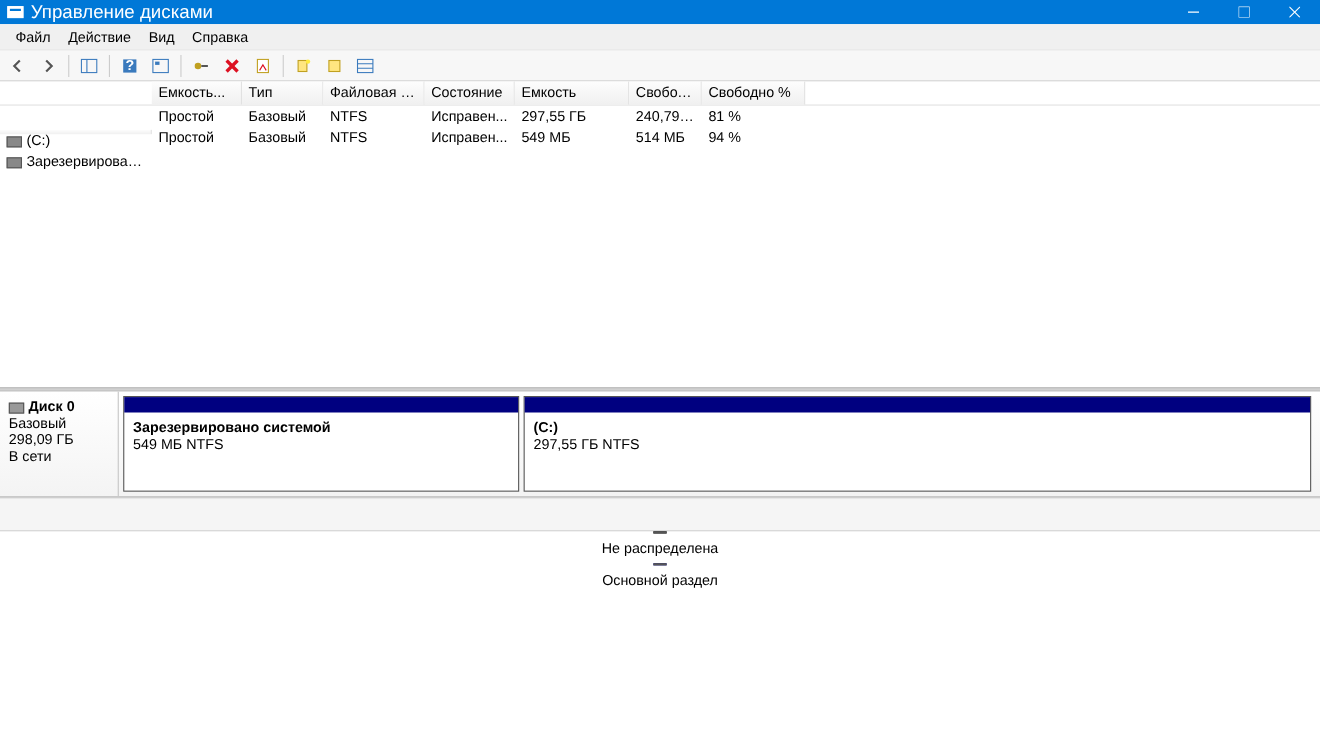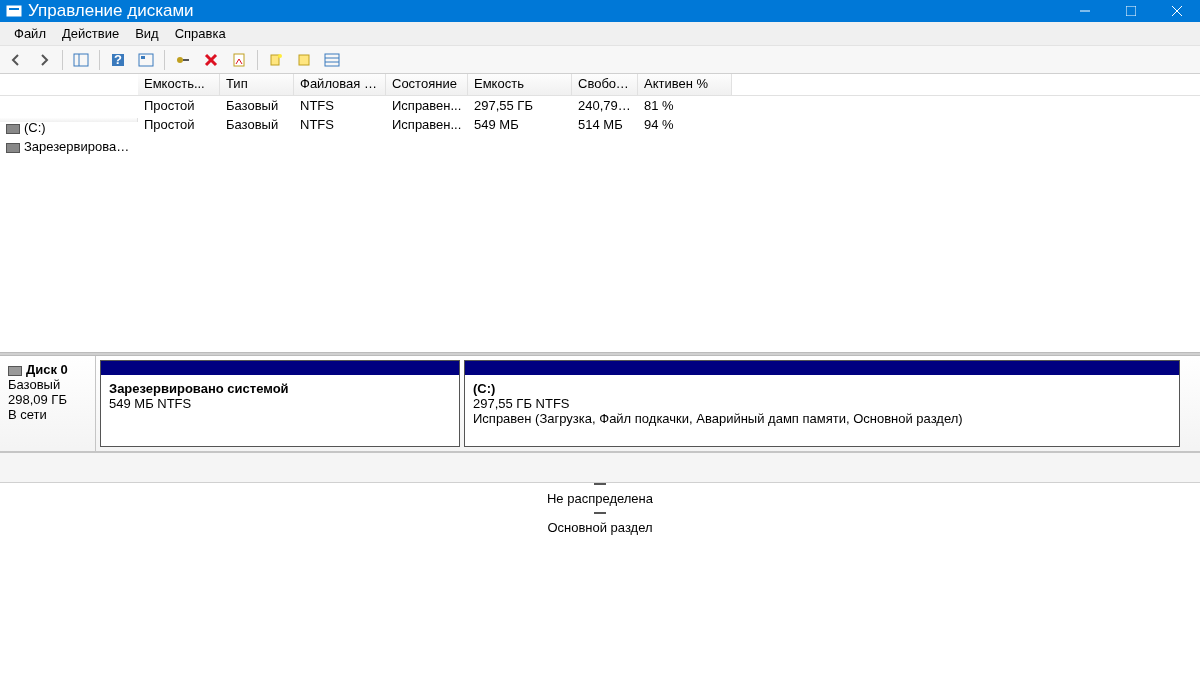--- a/index.html
+++ b/index.html
@@ -40,21 +40,21 @@
 
 
 .splitter { height: 4px; background: #d0d0d0; border-top: 1px solid #bbb; border-bottom: 1px solid #bbb; cursor: row-resize; }
 
 
 .diskmap { background: linear-gradient(#fff,#f0f0f0); }
 .disk-row { display: flex; min-height: 96px; border-bottom: 1px solid #c5c5c5; }
 .disk-info { width: 128px; padding: 6px 8px; border-right: 1px solid #c5c5c5; }
 .disk-info .dtitle { font-weight: bold; }
 .disk-icon { display: inline-block; width: 14px; height: 10px; background: #999; border: 1px solid #555; margin-right: 4px; vertical-align: middle; }
-.disk-parts { flex: 1; display: flex; padding: 4px 20px 4px 4px; gap: 4px; }
+.disk-parts { flex: 1; display: flex; padding: 4px 8px 4px 4px; gap: 4px; }
 .part { border: 1px solid #555; background: #fff; display: flex; flex-direction: column; }
 .part-head { height: 14px; background: #000080; }
 .part-body { padding: 6px 8px; }
 .part-body .ptitle { font-weight: bold; }
 .diskmap-footer { border-top: 1px solid #c5c5c5; background: #f5f5f5; height: 30px; }
 
 
 .legend { background: #fff; height: 22px; border-top: 1px solid #d0d0d0; display: flex; align-items: center; padding: 0 6px; gap: 6px; flex-direction: column; }
 .legend-sq { width: 12px; height: 12px; display: inline-block; border: 1px solid #555; }
 .legend-black { background: #000; }
@@ -172,21 +172,21 @@
 
 <div class="grid">
   <div class="grid-head">
     <div class="grid-head-cell col-tom">Том</div>
     <div class="grid-head-cell col-layout">Емкость...</div>
     <div class="grid-head-cell col-type">Тип</div>
     <div class="grid-head-cell col-fs">Файловая с...</div>
     <div class="grid-head-cell col-status">Состояние</div>
     <div class="grid-head-cell col-cap">Емкость</div>
     <div class="grid-head-cell col-free">Свобод...</div>
-    <div class="grid-head-cell col-freep">Активен %</div>
+    <div class="grid-head-cell col-freep">Свободно %</div>
   </div>
   <div id="grid-body">
       <div class="grid-row">
         <div class="grid-cell col-tom"><span class="vol-icon"></span><span>(C:)</span></div>
         <div class="grid-cell col-layout">Простой</div>
         <div class="grid-cell col-type">Базовый</div>
         <div class="grid-cell col-fs">NTFS</div>
         <div class="grid-cell col-status">Исправен...</div>
         <div class="grid-cell col-cap">297,55 ГБ</div>
         <div class="grid-cell col-free">240,79 ГБ</div>
@@ -222,21 +222,20 @@
             <div class="part-body">
               <div class="ptitle">Зарезервировано системой</div>
               <div>549 МБ NTFS</div>
             </div>
           </div>
           <div class="part" style="width: 716px;">
             <div class="part-head"></div>
             <div class="part-body">
               <div class="ptitle">(C:)</div>
               <div>297,55 ГБ NTFS</div>
-              <div>Исправен (Загрузка, Файл подкачки, Аварийный дамп памяти, Основной раздел)</div>
             </div>
           </div>
         </div>
       </div>
     </div>
 
   <div class="diskmap-footer"></div>
 </div>
 
 <div class="legend">

